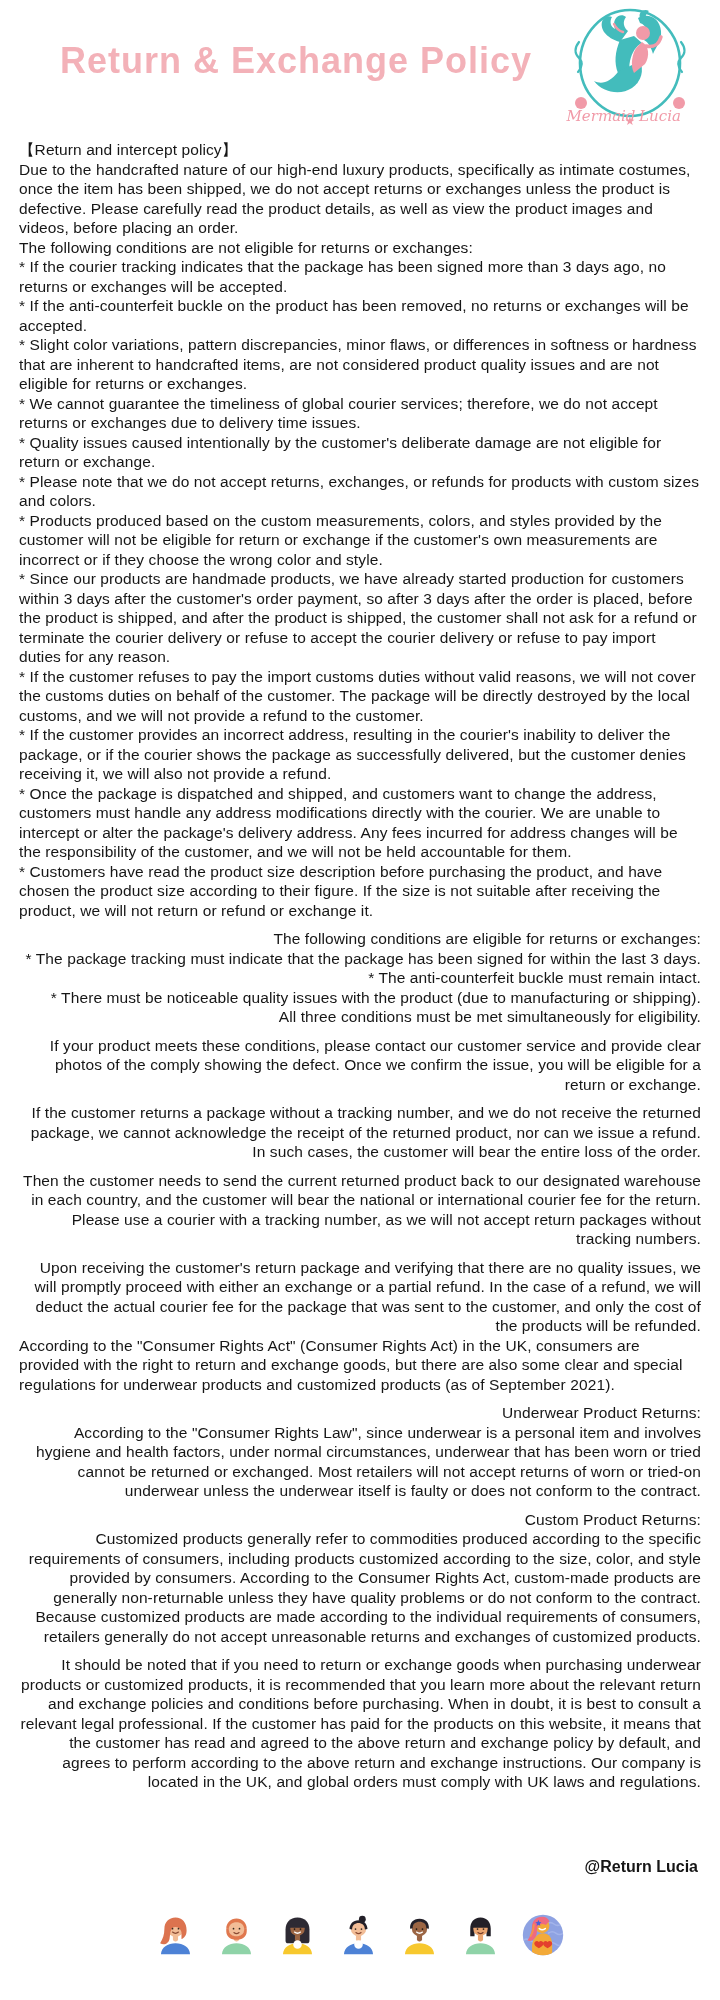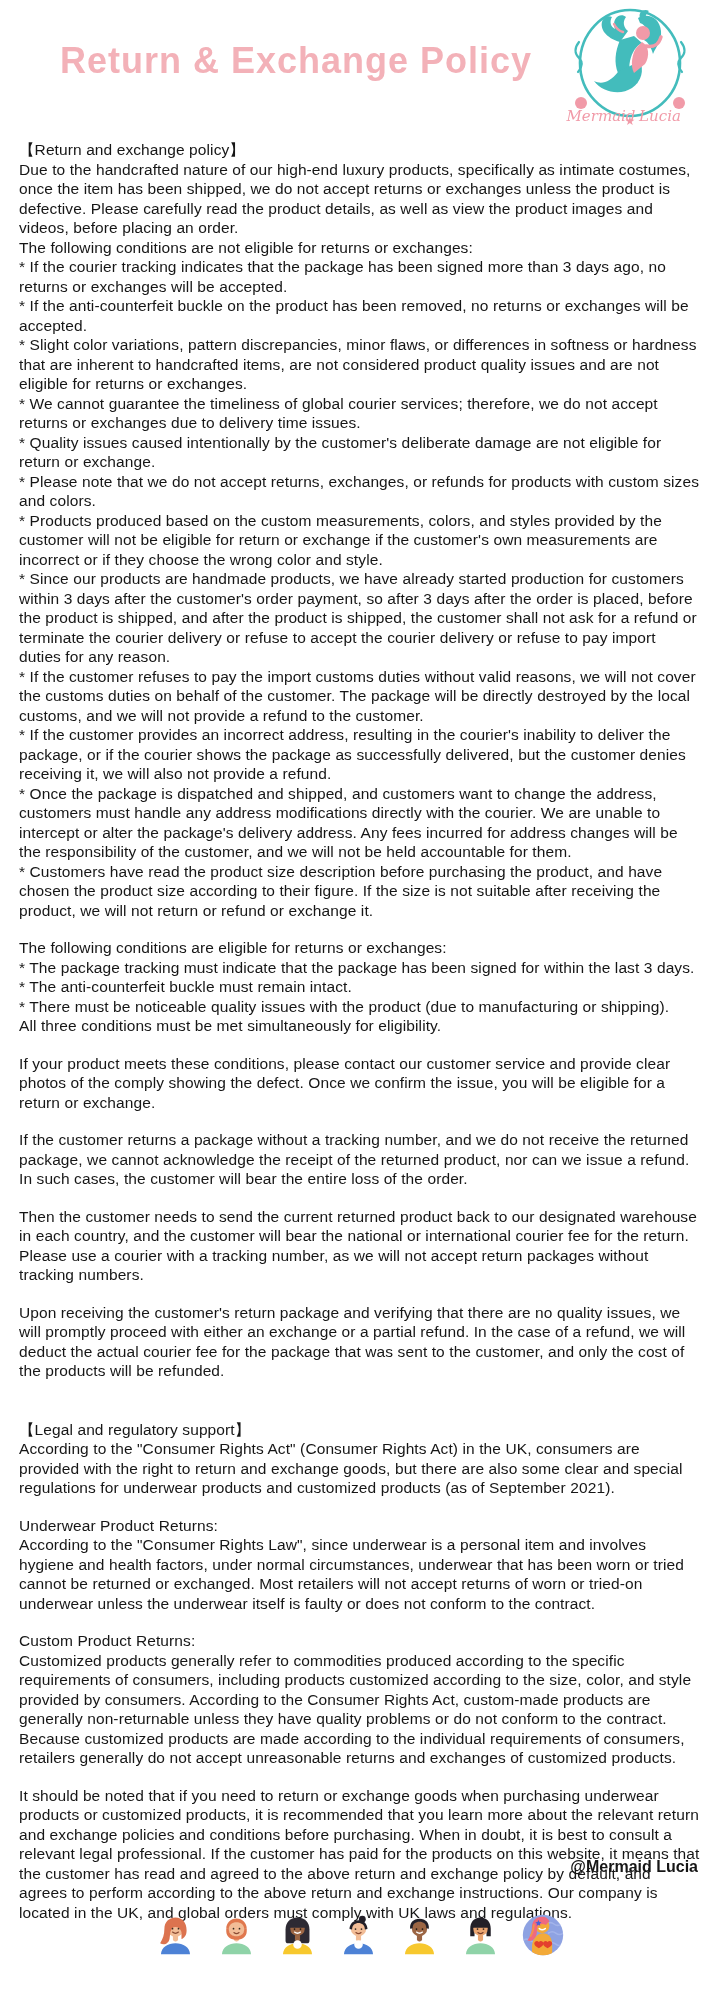--- a/index.html
+++ b/index.html
@@ -19,21 +19,21 @@
     color:var(--title-pink,#f3b1b8);
     font-family:"Liberation Sans","DejaVu Sans",sans-serif;
   }
   .brand-logo{position:absolute;top:6px;right:24px;}
   
   .content{
     padding:0 19px 0 19px;
     font-size:15.5px;line-height:19.5px;letter-spacing:0.1px;
   }
   .block{white-space:pre-line;margin:0;}
-  .gap1{margin-top:18px;}
+  .gap1{margin-top:9px;text-align:right;}
   .gap2{margin-top:39px;}
   .signature{
     position:absolute;top:1858px;right:22px;
     font-size:16px;font-weight:bold;color:#161616;
   }
   
   .avatar-row{
     position:absolute;top:1913px;left:0;right:0;
     display:flex;justify-content:center;align-items:center;gap:20px;
   }
@@ -79,21 +79,21 @@
         <path d="M82 40 C90 42 95 38 97 31" stroke="var(--logo-pink,#f19aa8)" stroke-width="3.4" fill="none" stroke-linecap="round"></path>
       </g>
 
       <text x="37" y="115" text-anchor="middle" font-family="DejaVu Serif, Liberation Serif, serif" font-style="italic" font-size="15" fill="var(--logo-pink,#f19aa8)">Mermaid</text>
       <text x="66" y="119" text-anchor="middle" font-family="DejaVu Sans, sans-serif" font-size="12" fill="var(--logo-pink,#f19aa8)">★</text>
       <text x="96" y="115" text-anchor="middle" font-family="DejaVu Serif, Liberation Serif, serif" font-style="italic" font-size="15" fill="var(--logo-pink,#f19aa8)">Lucia</text>
     </svg>
   </div>
 
   <div class="content">
-    <p class="block">【Return and exchange policy】</p>
+    <p class="block">【Return and intercept policy】</p>
     <p class="block">Due to the handcrafted nature of our high-end luxury products, specifically as intimate costumes, once the item has been shipped, we do not accept returns or exchanges unless the product is defective. Please carefully read the product details, as well as view the product images and videos, before placing an order.
 The following conditions are not eligible for returns or exchanges:
 * If the courier tracking indicates that the package has been signed more than 3 days ago, no returns or exchanges will be accepted.
 * If the anti-counterfeit buckle on the product has been removed, no returns or exchanges will be accepted.
 * Slight color variations, pattern discrepancies, minor flaws, or differences in softness or hardness that are inherent to handcrafted items, are not considered product quality issues and are not eligible for returns or exchanges.
 * We cannot guarantee the timeliness of global courier services; therefore, we do not accept returns or exchanges due to delivery time issues.
 * Quality issues caused intentionally by the customer's deliberate damage are not eligible for return or exchange.
 * Please note that we do not accept returns, exchanges, or refunds for products with custom sizes and colors.
 * Products produced based on the custom measurements, colors, and styles provided by the customer will not be eligible for return or exchange if the customer's own measurements are incorrect or if they choose the wrong color and style.
 * Since our products are handmade products, we have already started production for customers within 3 days after the customer's order payment, so after 3 days after the order is placed, before the product is shipped, and after the product is shipped, the customer shall not ask for a refund or terminate the courier delivery or refuse to accept the courier delivery or refuse to pay import duties for any reason.
@@ -103,30 +103,29 @@
 * Customers have read the product size description before purchasing the product, and have chosen the product size according to their figure. If the size is not suitable after receiving the product, we will not return or refund or exchange it.</p>
     <p class="block gap1">The following conditions are eligible for returns or exchanges:
 * The package tracking must indicate that the package has been signed for within the last 3 days.
 * The anti-counterfeit buckle must remain intact.
 * There must be noticeable quality issues with the product (due to manufacturing or shipping).
 All three conditions must be met simultaneously for eligibility.</p>
     <p class="block gap1">If your product meets these conditions, please contact our customer service and provide clear photos of the comply showing the defect. Once we confirm the issue, you will be eligible for a return or exchange.</p>
     <p class="block gap1">If the customer returns a package without a tracking number, and we do not receive the returned package, we cannot acknowledge the receipt of the returned product, nor can we issue a refund. In such cases, the customer will bear the entire loss of the order.</p>
     <p class="block gap1">Then the customer needs to send the current returned product back to our designated warehouse in each country, and the customer will bear the national or international courier fee for the return. Please use a courier with a tracking number, as we will not accept return packages without tracking numbers.</p>
     <p class="block gap1">Upon receiving the customer's return package and verifying that there are no quality issues, we will promptly proceed with either an exchange or a partial refund. In the case of a refund, we will deduct the actual courier fee for the package that was sent to the customer, and only the cost of the products will be refunded.</p>
-    <p class="block gap2">【Legal and regulatory support】</p>
     <p class="block">According to the "Consumer Rights Act" (Consumer Rights Act) in the UK, consumers are provided with the right to return and exchange goods, but there are also some clear and special regulations for underwear products and customized products (as of September 2021).</p>
     <p class="block gap1">Underwear Product Returns:
 According to the "Consumer Rights Law", since underwear is a personal item and involves hygiene and health factors, under normal circumstances, underwear that has been worn or tried cannot be returned or exchanged. Most retailers will not accept returns of worn or tried-on underwear unless the underwear itself is faulty or does not conform to the contract.</p>
     <p class="block gap1">Custom Product Returns:
 Customized products generally refer to commodities produced according to the specific requirements of consumers, including products customized according to the size, color, and style provided by consumers. According to the Consumer Rights Act, custom-made products are generally non-returnable unless they have quality problems or do not conform to the contract. Because customized products are made according to the individual requirements of consumers, retailers generally do not accept unreasonable returns and exchanges of customized products.</p>
     <p class="block gap1">It should be noted that if you need to return or exchange goods when purchasing underwear products or customized products, it is recommended that you learn more about the relevant return and exchange policies and conditions before purchasing. When in doubt, it is best to consult a relevant legal professional. If the customer has paid for the products on this website, it means that the customer has read and agreed to the above return and exchange policy by default, and agrees to perform according to the above return and exchange instructions. Our company is located in the UK, and global orders must comply with UK laws and regulations.</p>
   </div>
 
-  <div class="signature">@Mermaid Lucia</div>
+  <div class="signature">@Return Lucia</div>
 
   <div class="avatar-row">
 
     <svg class="avatar" width="41" height="41" viewBox="0 0 48 48" style="--skin: #f2bd97; --hair: #dc734f; --shirt: #4d82d6; --collar: #4d82d6; --mouth: #8a4a33;">
       <rect x="21" y="22" width="6" height="9" rx="2.5" style="fill:var(--skin)"></rect>
       <path d="M7 46c0-8 8-13 17-13s17 5 17 13z" style="fill:var(--shirt)"></path>
       <circle cx="24" cy="16" r="9.5" style="fill:var(--skin)"></circle>
       <path d="M24 3c-8 0-13 6-13 13 0 7-2 12-5 17 5 3 10 0 11-5l1-8c1-4 3-6 6-6s6 2 7 6v8c3-1 6-4 6-10 0-9-5-15-13-15z" style="fill:var(--hair)"></path>
       <circle cx="20.5" cy="16" r="1" fill="#33291f"></circle>
         <circle cx="27.5" cy="16" r="1" fill="#33291f"></circle>

